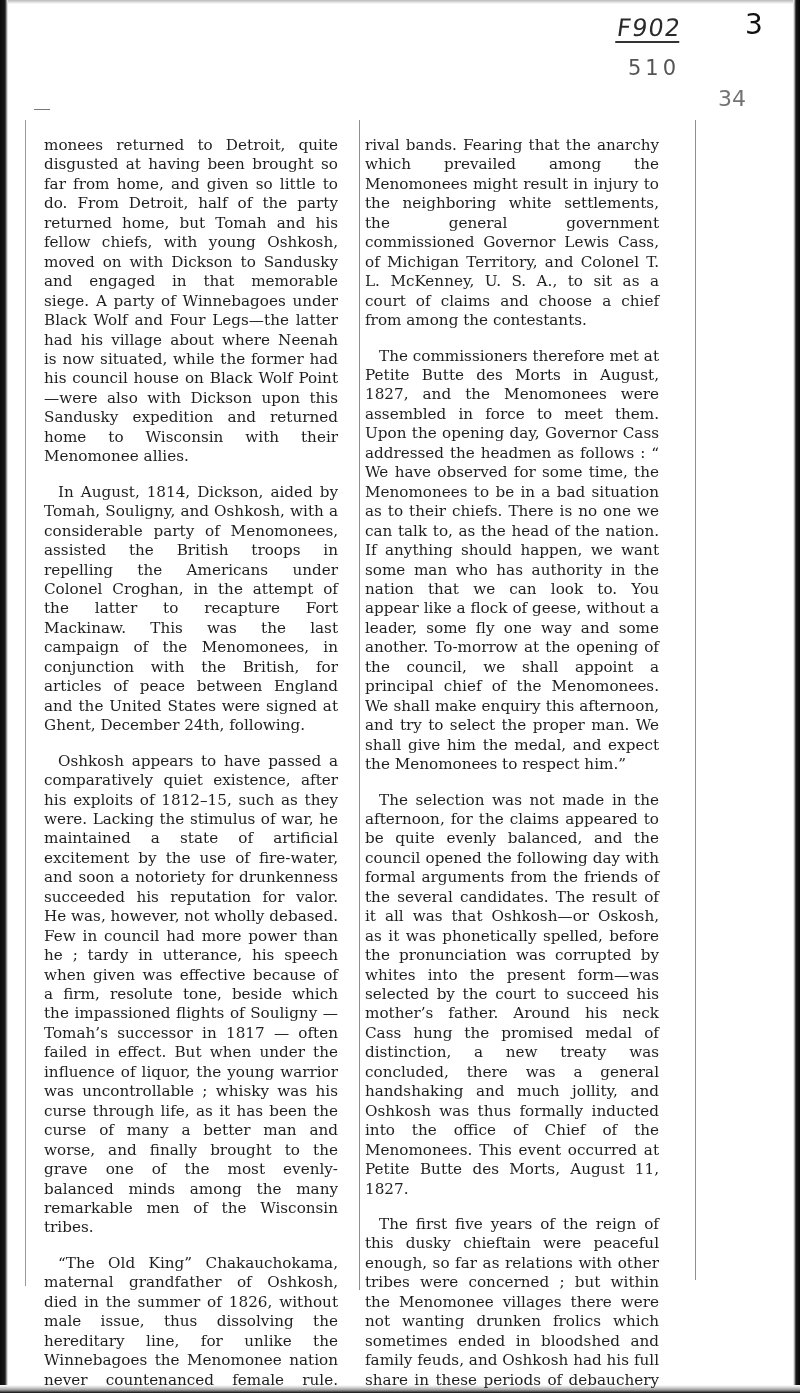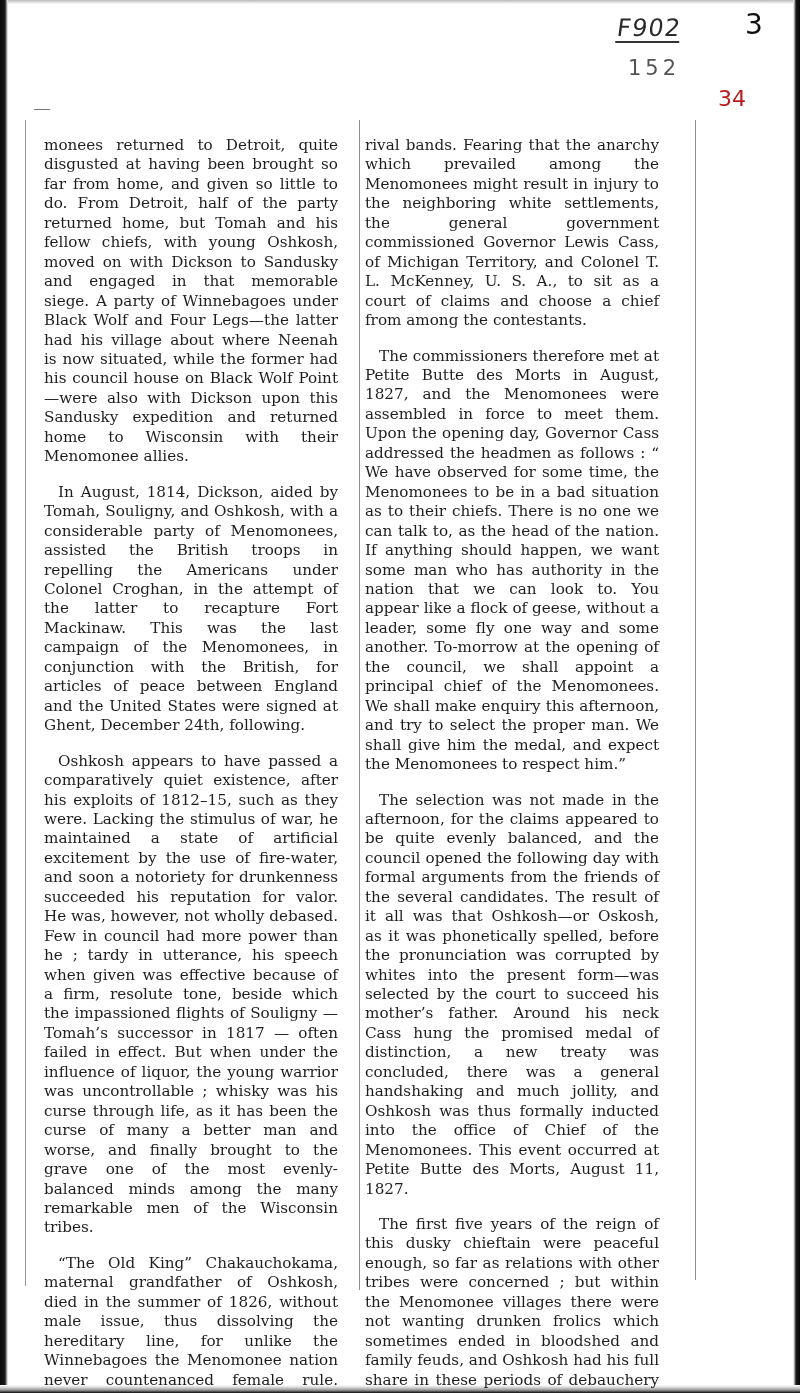--- a/index.html
+++ b/index.html
@@ -61,21 +61,21 @@
     }
     .ann-sub {
       left: 628px; top: 56px;
       font-size: 21px;
       color: #555;
       letter-spacing: 4px;
     }
     .ann-folio {
       left: 718px; top: 86px;
       font-size: 22px;
-      color: #b91c1c;
+      color: #737373;
     }
     .dash-mark {
       position: absolute;
       left: 34px; top: 109px;
       width: 16px; height: 1px;
       background: #777;
     }
     .column {
       position: absolute;
       top: 120px;
@@ -118,21 +118,21 @@
 </head>
 <body>
 
 <div class="scan-edge-top"></div>
 <div class="scan-edge-left"></div>
 <div class="scan-edge-right"></div>
 <div class="scan-edge-bottom"></div>
 
 <div class="annotation ann-catalog">F902</div>
 <div class="annotation ann-page">3</div>
-<div class="annotation ann-sub">152</div>
+<div class="annotation ann-sub">510</div>
 <div class="annotation ann-folio">34</div>
 
 <div class="dash-mark"></div>
 
 <div class="col-rule rule-mid"></div>
 <div class="col-rule rule-right"></div>
 
 <div class="column col-left">
   <p class="cont">monees returned to Detroit, quite disgusted at having been brought so far from home, and given so little to do. From Detroit, half of the party returned home, but Tomah and his fellow chiefs, with young Oshkosh, moved on with Dickson to Sandusky and engaged in that memorable siege. A party of Winnebagoes under Black Wolf and Four Legs—the latter had his village about where Neenah is now situated, while the former had his council house on Black Wolf Point—were also with Dickson upon this Sandusky expedition and returned home to Wisconsin with their Menomonee allies.</p>
   <p class="indent">In August, 1814, Dickson, aided by Tomah, Souligny, and Oshkosh, with a considerable party of Menomonees, assisted the British troops in repelling the Americans under Colonel Croghan, in the attempt of the latter to recapture Fort Mackinaw. This was the last campaign of the Menomonees, in conjunction with the British, for articles of peace between England and the United States were signed at Ghent, December 24th, following.</p>

